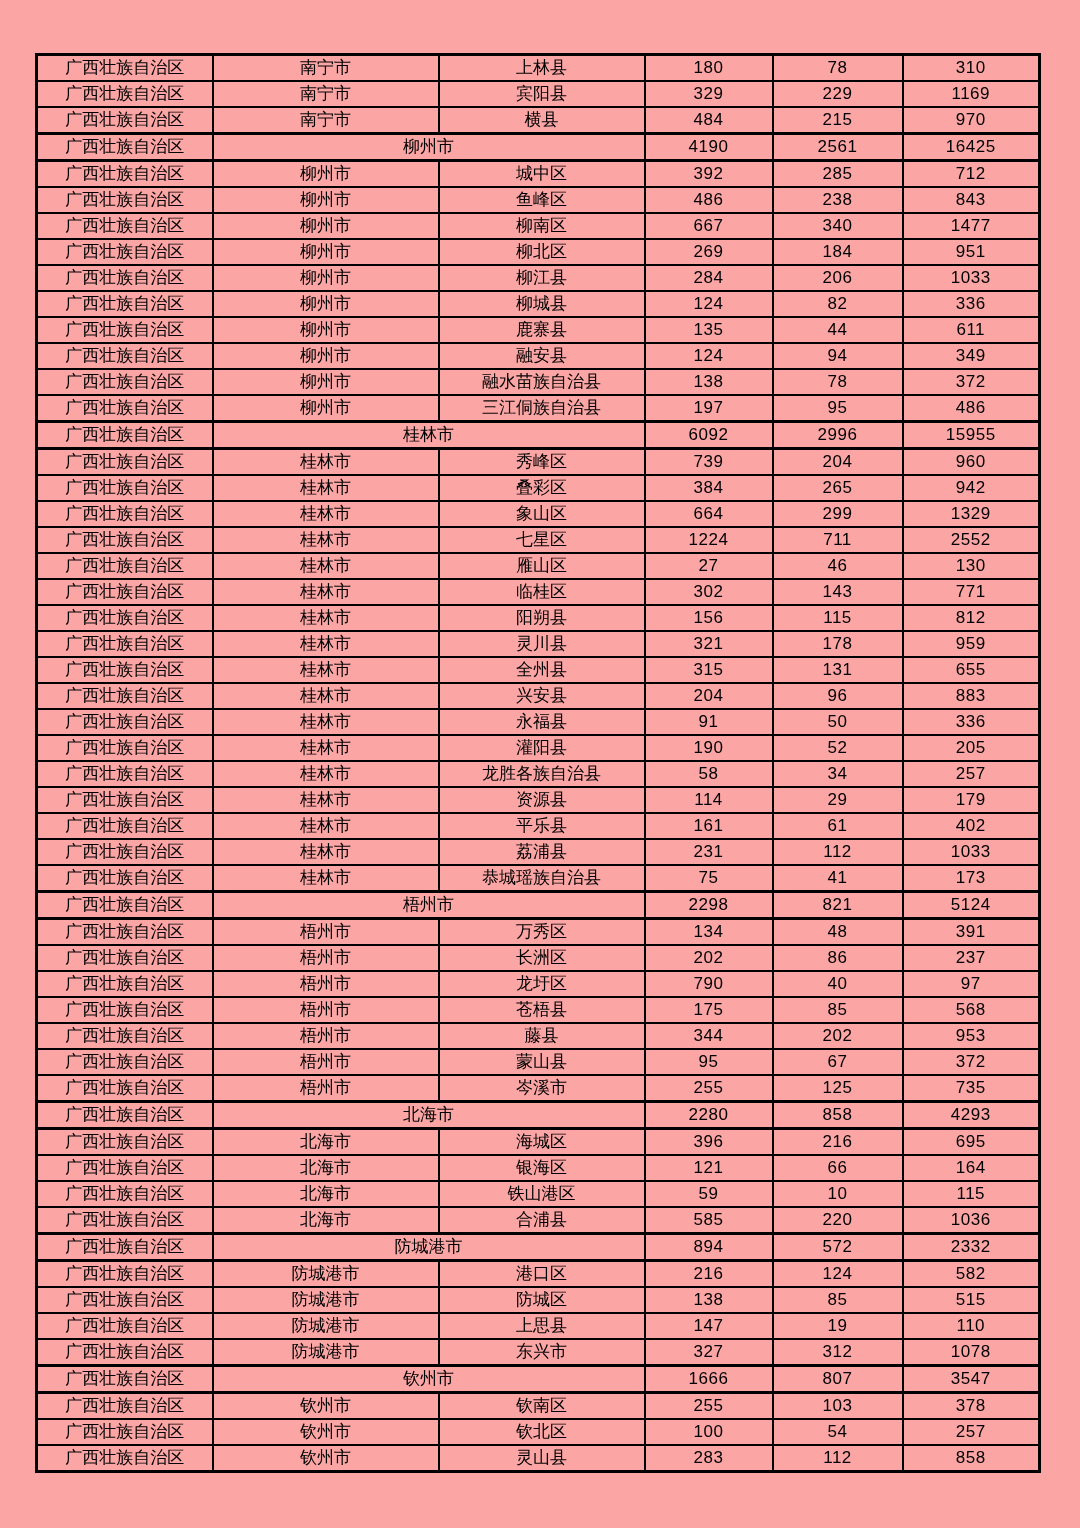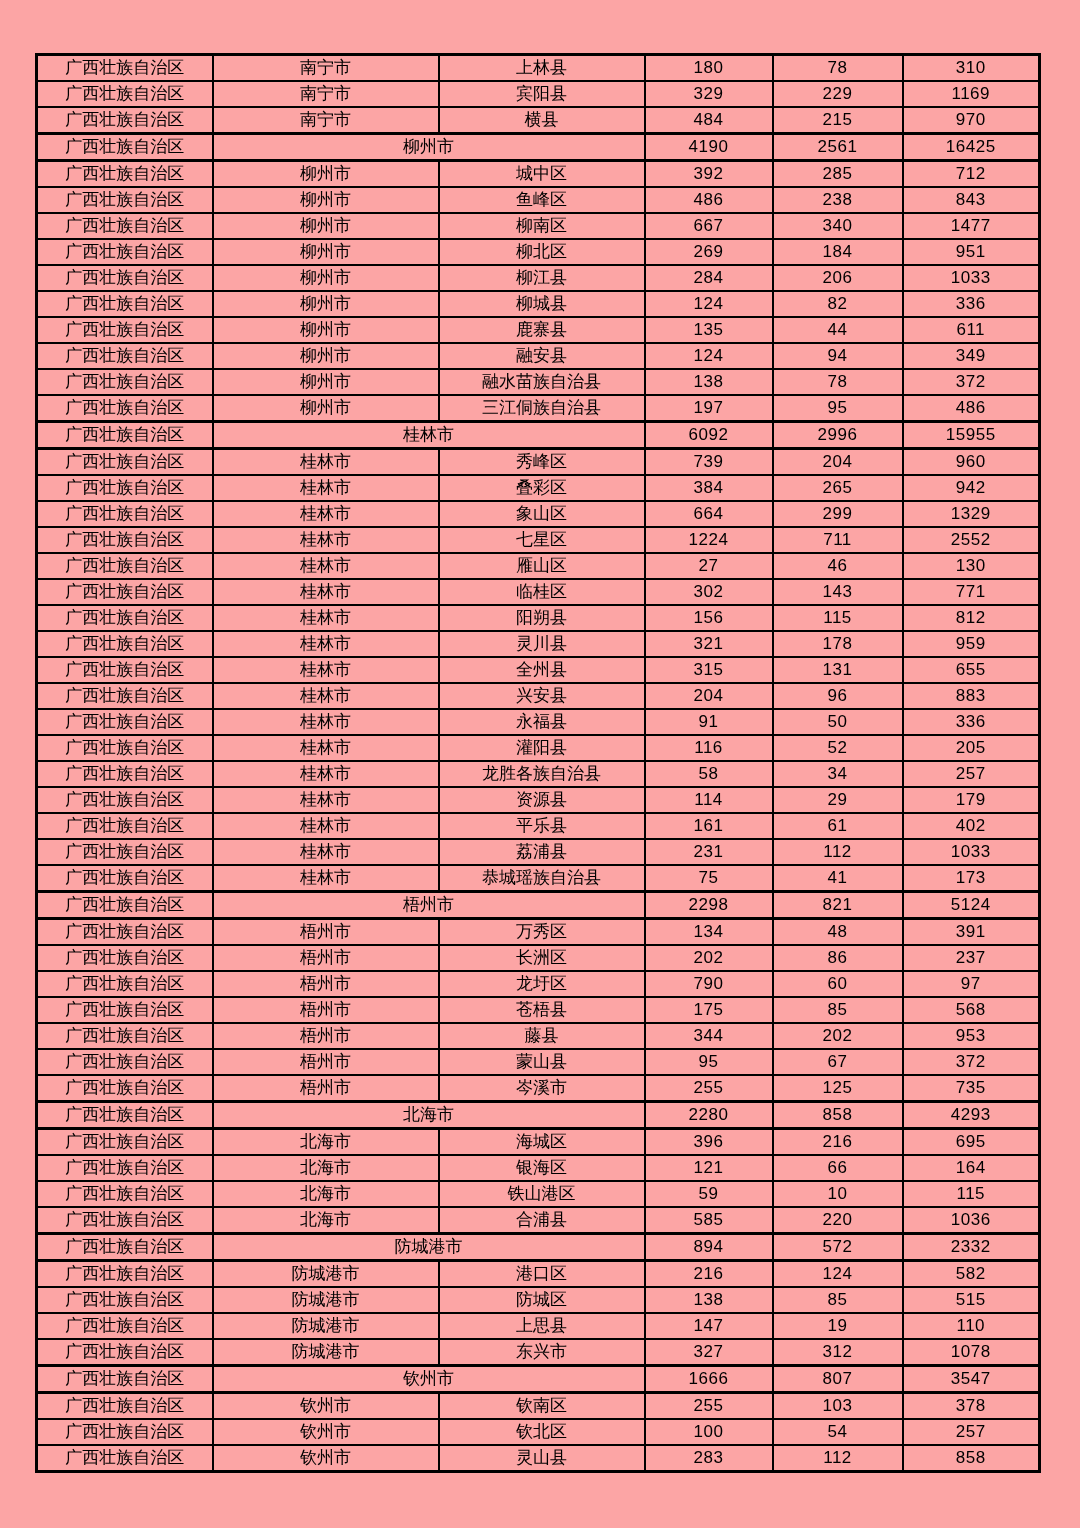--- a/index.html
+++ b/index.html
@@ -267,21 +267,21 @@
           <td>桂林市</td>
           <td>永福县</td>
           <td class="num">91</td>
           <td class="num">50</td>
           <td class="num">336</td>
         </tr>
         <tr>
           <td>广西壮族自治区</td>
           <td>桂林市</td>
           <td>灌阳县</td>
-          <td class="num">116</td>
+          <td class="num">190</td>
           <td class="num">52</td>
           <td class="num">205</td>
         </tr>
         <tr>
           <td>广西壮族自治区</td>
           <td>桂林市</td>
           <td>龙胜各族自治县</td>
           <td class="num">58</td>
           <td class="num">34</td>
           <td class="num">257</td>
@@ -339,21 +339,21 @@
           <td>长洲区</td>
           <td class="num">202</td>
           <td class="num">86</td>
           <td class="num">237</td>
         </tr>
         <tr>
           <td>广西壮族自治区</td>
           <td>梧州市</td>
           <td>龙圩区</td>
           <td class="num">790</td>
-          <td class="num">60</td>
+          <td class="num">40</td>
           <td class="num">97</td>
         </tr>
         <tr>
           <td>广西壮族自治区</td>
           <td>梧州市</td>
           <td>苍梧县</td>
           <td class="num">175</td>
           <td class="num">85</td>
           <td class="num">568</td>
         </tr>

